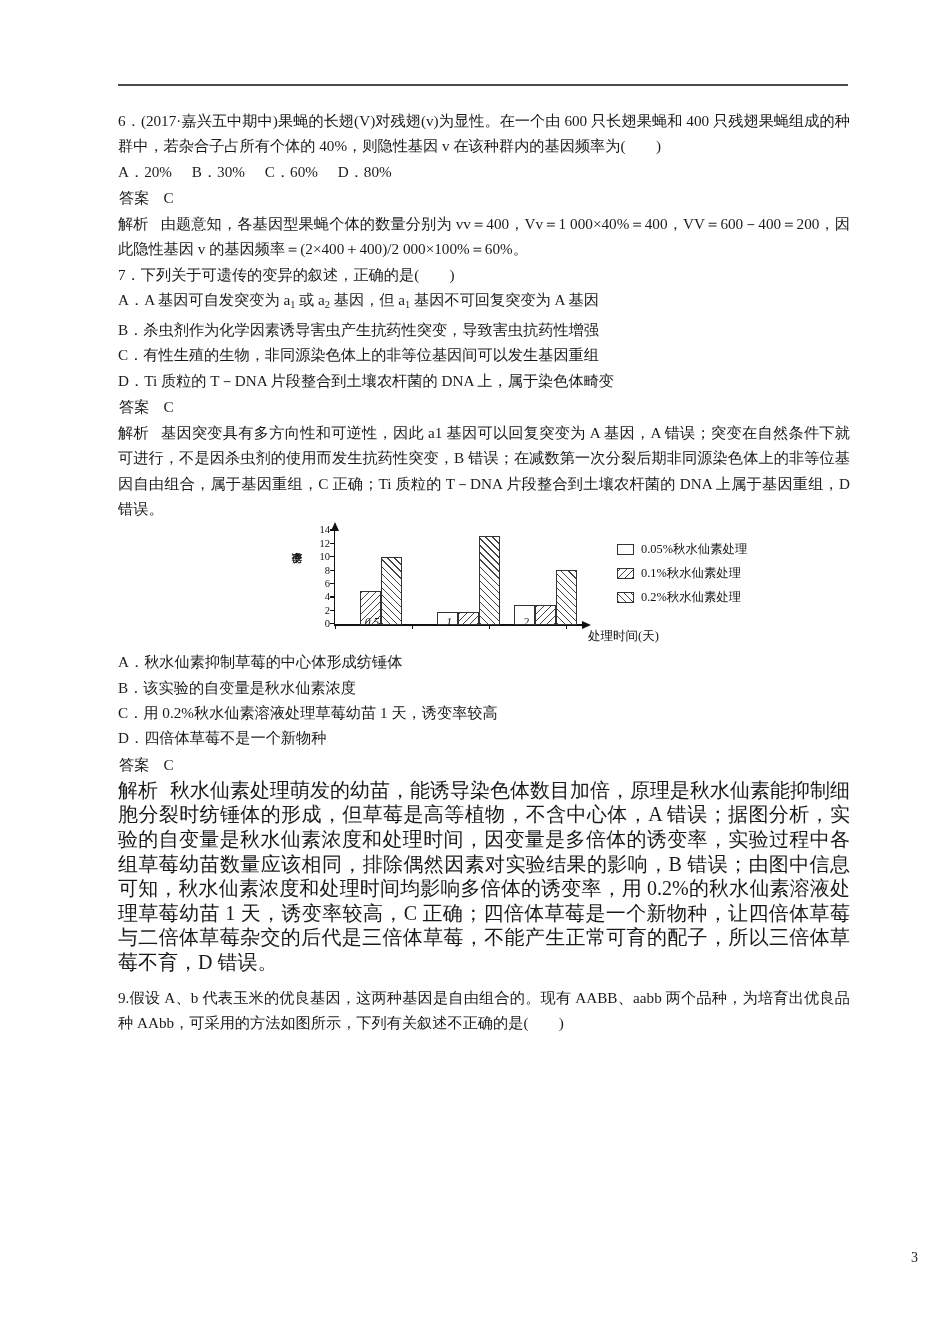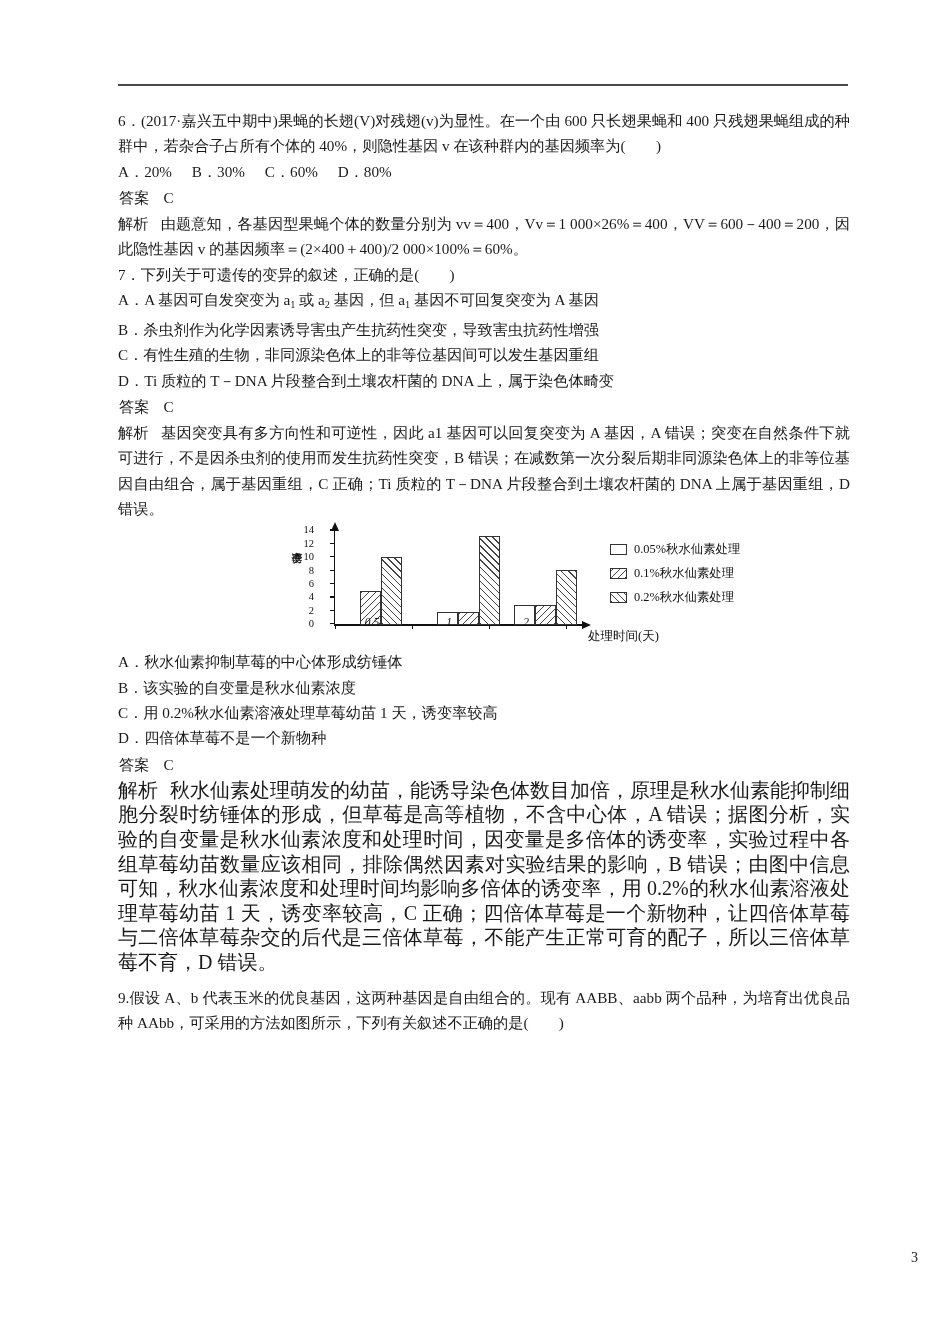--- a/index.html
+++ b/index.html
@@ -93,21 +93,21 @@
     font-size: 11px;
     line-height: 11.5px;
     letter-spacing: 0px;
     text-align: center;
     writing-mode: vertical-rl;
     text-orientation: upright;
     color: #111;
   }
   .ytick {
     position: absolute;
-    right: 16px;
+    right: 0;
     font-size: 10.5px;
     line-height: 10px;
     color: #111;
     font-family: "Liberation Serif", serif;
   }
   .ytick-col {
     position: absolute;
     left: 14px;
     top: 0;
     width: 30px;
@@ -198,21 +198,21 @@
   .xlabel {
     position: absolute;
     left: 302px;
     top: 103px;
     font-size: 12.5px;
     white-space: nowrap;
     color: #111;
   }
   .legend {
     position: absolute;
-    left: 324px;
+    left: 331px;
     top: 12px;
     width: 210px;
   }
   .legend-item {
     display: flex;
     align-items: center;
     height: 24px;
     font-size: 12.4px;
     color: #111;
     white-space: nowrap;
@@ -246,21 +246,21 @@
     <p class="optrow opts-inline">
       <span>A．20%</span>
       <span>B．30%</span>
       <span>C．60%</span>
       <span>D．80%</span>
     </p>
     <p class="answer-row">
       <span class="lbl">答案</span><span>C</span>
     </p>
     <p class="para">
-      <span class="tag">解析</span><span>由题意知，各基因型果蝇个体的数量分别为 vv＝400，Vv＝1 000×26%＝400，VV＝600－400＝200，因此隐性基因 v 的基因频率＝(2×400＋400)/2 000×100%＝60%。</span>
+      <span class="tag">解析</span><span>由题意知，各基因型果蝇个体的数量分别为 vv＝400，Vv＝1 000×40%＝400，VV＝600－400＝200，因此隐性基因 v 的基因频率＝(2×400＋400)/2 000×100%＝60%。</span>
     </p>
 
     <p class="para">7．下列关于可遗传的变异的叙述，正确的是(　　)</p>
     <p class="optrow">
       <span>A．</span><span>A 基因可自发突变为 a</span><sub>1</sub><span> 或 a</span><sub>2</sub><span> 基因，但 a</span><sub>1</sub><span> 基因不可回复突变为 A 基因</span>
     </p>
     <p class="optrow">
       <span>B．</span><span>杀虫剂作为化学因素诱导害虫产生抗药性突变，导致害虫抗药性增强</span>
     </p>
     <p class="optrow">

